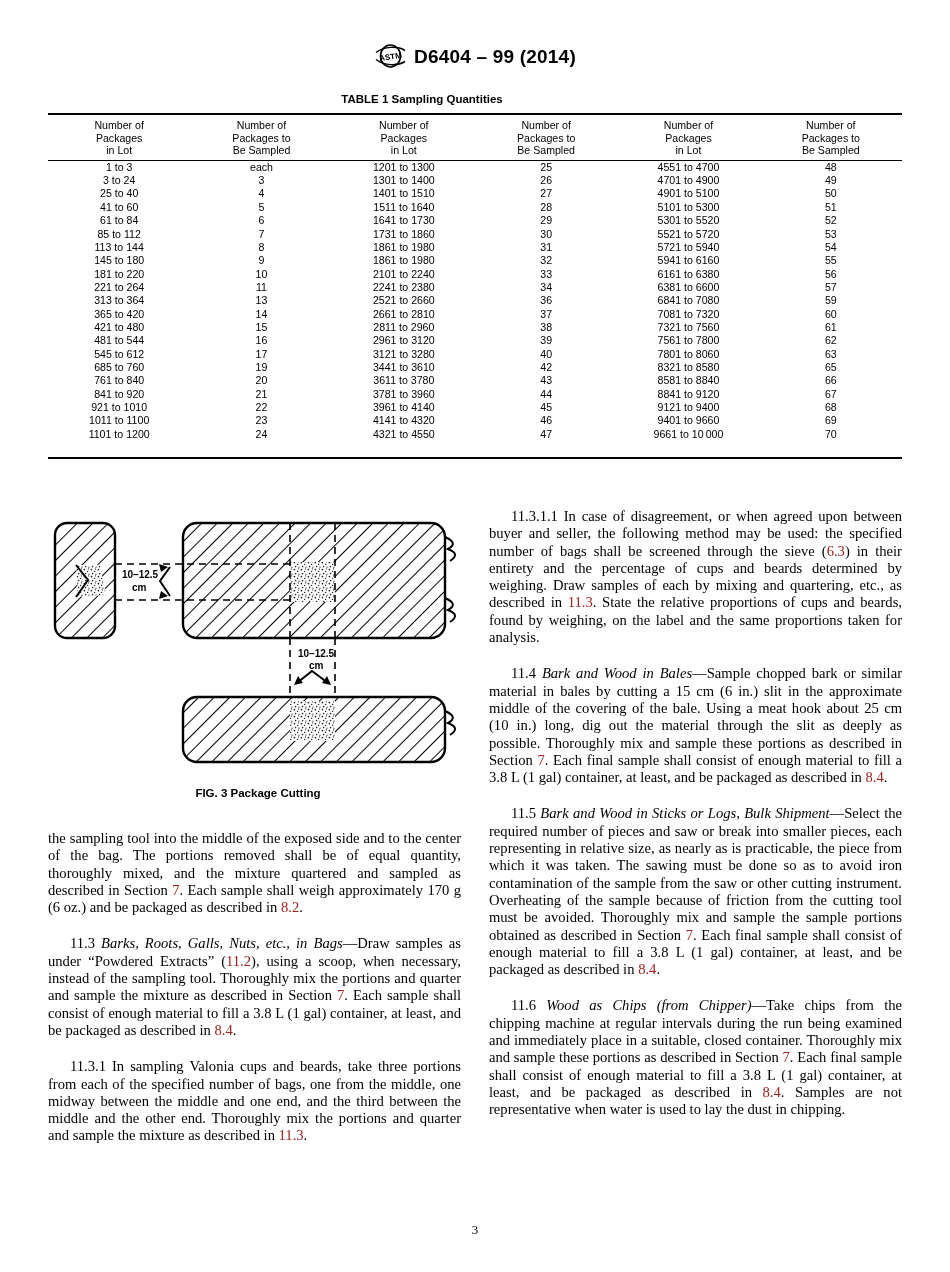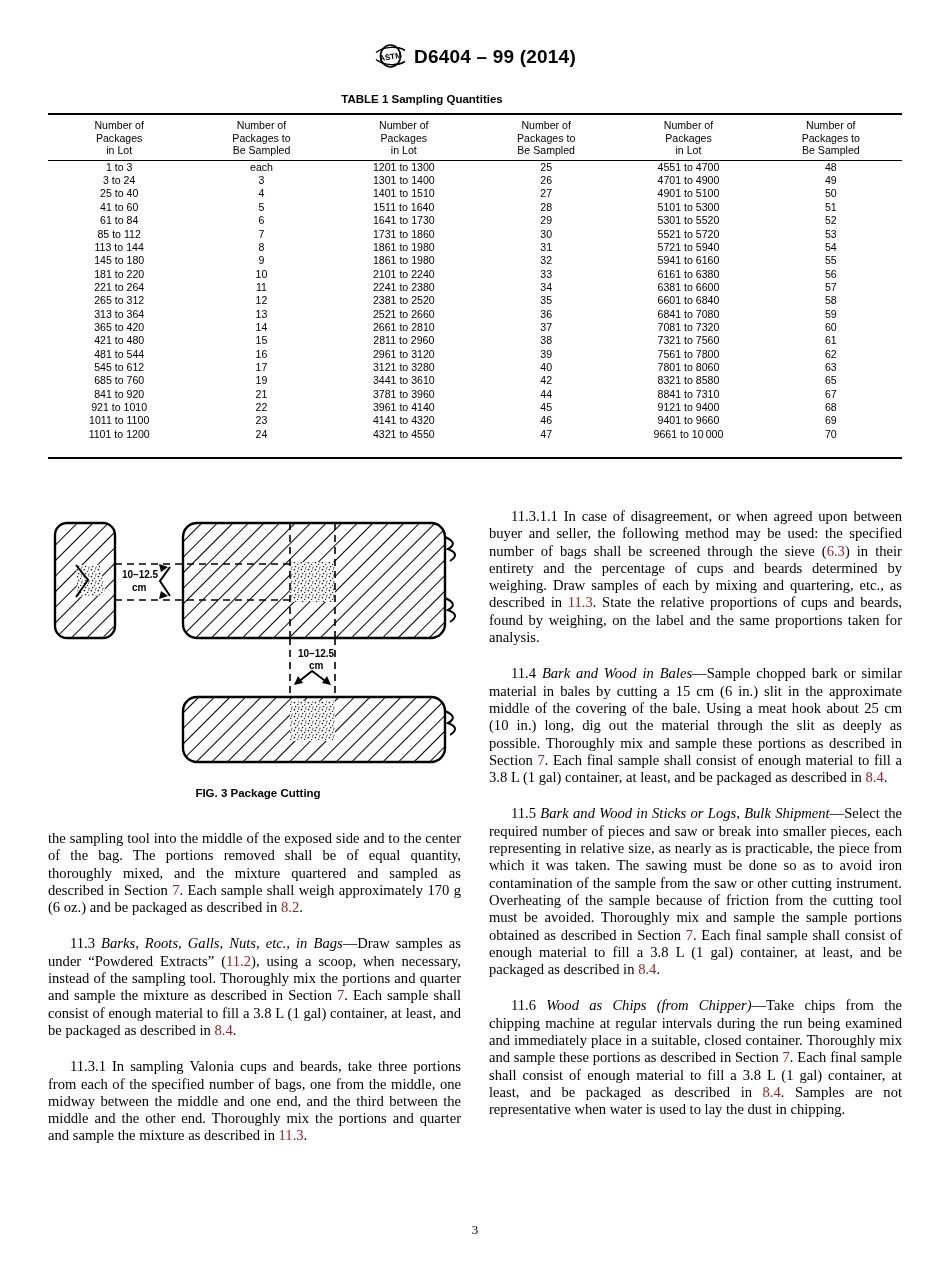--- a/index.html
+++ b/index.html
@@ -264,28 +264,20 @@
         </tr>
         <tr>
           <td class="col-range">221 to 264</td>
           <td class="col-count">11</td>
           <td class="col-range">2241 to 2380</td>
           <td class="col-count">34</td>
           <td class="col-range">6381 to 6600</td>
           <td class="col-count">57</td>
         </tr>
         <tr>
-          <td class="col-range">265 to 312</td>
-          <td class="col-count">12</td>
-          <td class="col-range">2381 to 2520</td>
-          <td class="col-count">35</td>
-          <td class="col-range">6601 to 6840</td>
-          <td class="col-count">58</td>
-        </tr>
-        <tr>
           <td class="col-range">313 to 364</td>
           <td class="col-count">13</td>
           <td class="col-range">2521 to 2660</td>
           <td class="col-count">36</td>
           <td class="col-range">6841 to 7080</td>
           <td class="col-count">59</td>
         </tr>
         <tr>
           <td class="col-range">365 to 420</td>
           <td class="col-count">14</td>
@@ -320,25 +312,33 @@
         </tr>
         <tr>
           <td class="col-range">685 to 760</td>
           <td class="col-count">19</td>
           <td class="col-range">3441 to 3610</td>
           <td class="col-count">42</td>
           <td class="col-range">8321 to 8580</td>
           <td class="col-count">65</td>
         </tr>
         <tr>
+          <td class="col-range">761 to 840</td>
+          <td class="col-count">20</td>
+          <td class="col-range">3611 to 3780</td>
+          <td class="col-count">43</td>
+          <td class="col-range">8581 to 8840</td>
+          <td class="col-count">66</td>
+        </tr>
+        <tr>
           <td class="col-range">841 to 920</td>
           <td class="col-count">21</td>
           <td class="col-range">3781 to 3960</td>
           <td class="col-count">44</td>
-          <td class="col-range">8841 to 7310</td>
+          <td class="col-range">8841 to 9120</td>
           <td class="col-count">67</td>
         </tr>
         <tr>
           <td class="col-range">921 to 1010</td>
           <td class="col-count">22</td>
           <td class="col-range">3961 to 4140</td>
           <td class="col-count">45</td>
           <td class="col-range">9121 to 9400</td>
           <td class="col-count">68</td>
         </tr>

